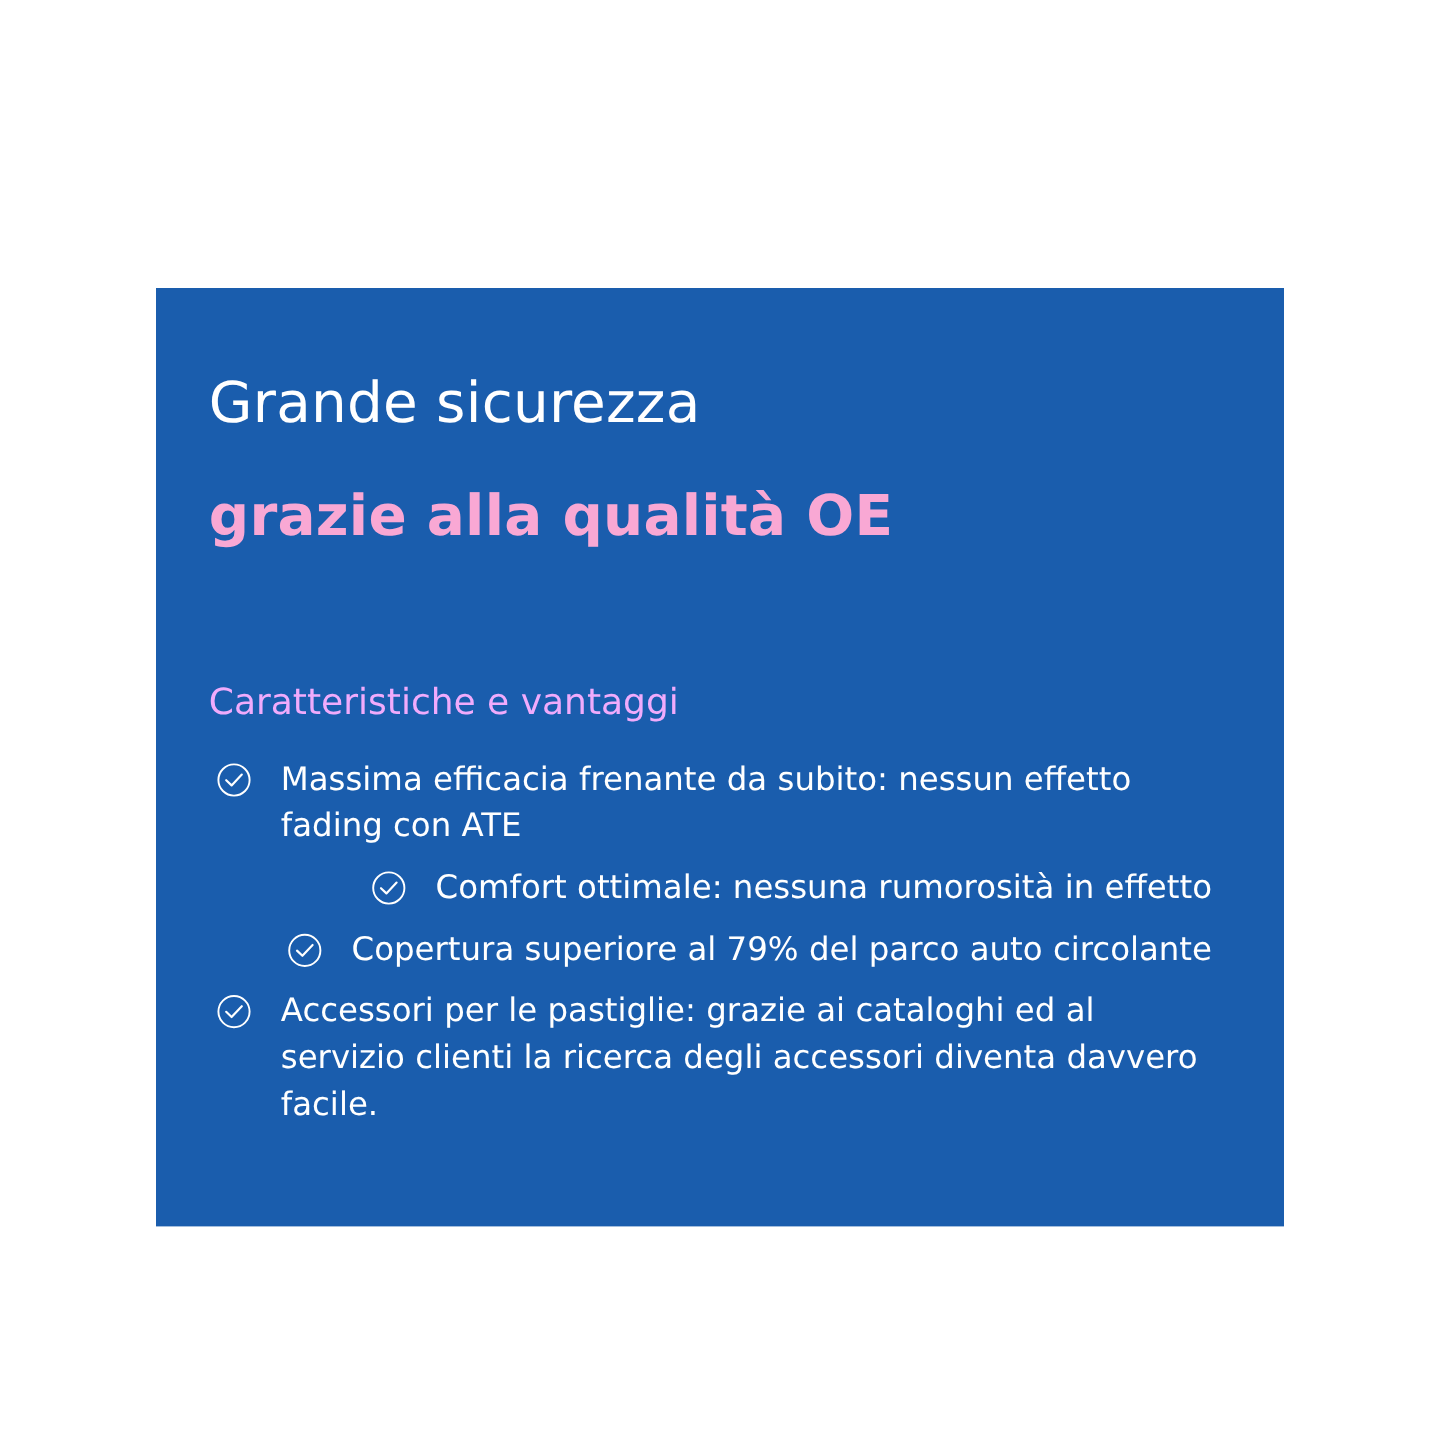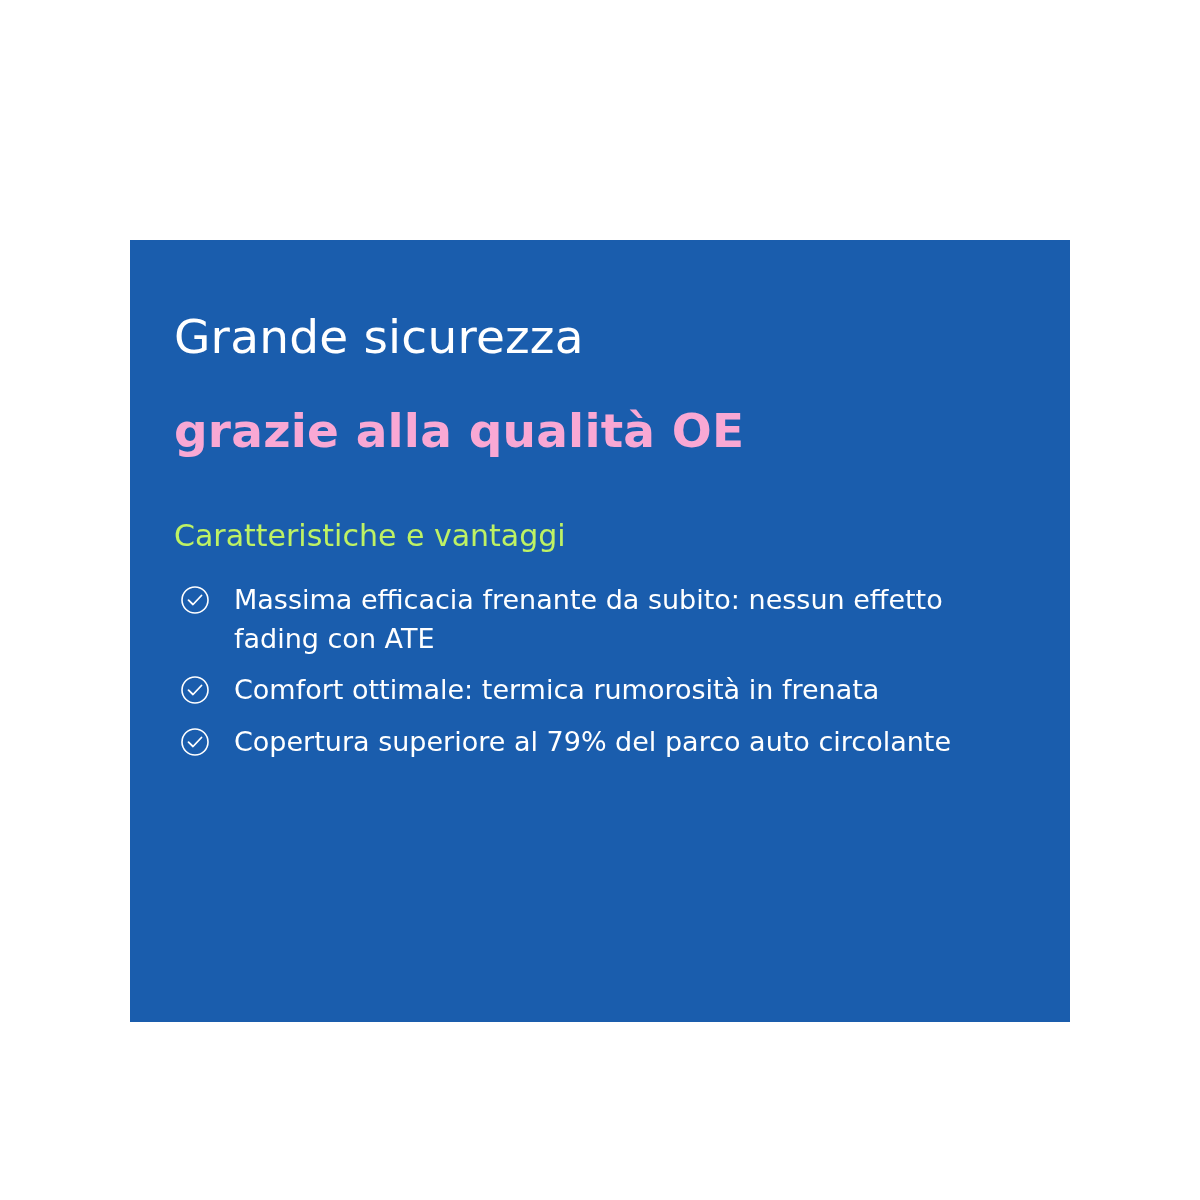--- a/index.html
+++ b/index.html
@@ -41,35 +41,36 @@
   }
   .headline-bold {
     color: #f9a8d4;
     font-weight: bold;
     font-size: 47px;
     line-height: 1.15;
     letter-spacing: 0.2px;
     margin: 40px 0 0 0;
   }
   .subheading {
-    color: #bef264;
+    color: #f0abfc;
     font-weight: 400;
     font-size: 30px;
     line-height: 1.2;
-    margin: 60px 0 0 0;
+    margin: 110px 0 0 0;
   }
   .feature-list {
     list-style: none;
     margin: 26px 0 0 0;
     padding: 0;
   }
   .feature-item {
     display: flex;
     align-items: flex-start;
     margin-bottom: 12px;
+    justify-content: flex-end;
   }
   .check-icon {
     flex: 0 0 auto;
     width: 30px;
     height: 30px;
     margin-top: 5px;
     margin-right: 24px;
     margin-left: 6px;
   }
   .check-icon svg {
@@ -105,27 +106,36 @@
         </span>
         <span class="feature-text">Massima efficacia frenante da subito: nessun effetto fading con ATE</span>
       </li>
       <li class="feature-item">
         <span class="check-icon">
           <svg width="30" height="30" viewBox="0 0 30 30">
             <circle cx="15" cy="15" r="13" fill="none" stroke="#ffffff" stroke-width="1.6"></circle>
             <polyline points="8.5,15.2 13,19.5 21.5,10.5" fill="none" stroke="#ffffff" stroke-width="1.8" stroke-linecap="round" stroke-linejoin="round"></polyline>
           </svg>
         </span>
-        <span class="feature-text">Comfort ottimale: termica rumorosità in frenata</span>
+        <span class="feature-text">Comfort ottimale: nessuna rumorosità in effetto</span>
       </li>
       <li class="feature-item">
         <span class="check-icon">
           <svg width="30" height="30" viewBox="0 0 30 30">
             <circle cx="15" cy="15" r="13" fill="none" stroke="#ffffff" stroke-width="1.6"></circle>
             <polyline points="8.5,15.2 13,19.5 21.5,10.5" fill="none" stroke="#ffffff" stroke-width="1.8" stroke-linecap="round" stroke-linejoin="round"></polyline>
           </svg>
         </span>
         <span class="feature-text">Copertura superiore al 79% del parco auto circolante</span>
       </li>
+      <li class="feature-item">
+        <span class="check-icon">
+          <svg width="30" height="30" viewBox="0 0 30 30">
+            <circle cx="15" cy="15" r="13" fill="none" stroke="#ffffff" stroke-width="1.6"></circle>
+            <polyline points="8.5,15.2 13,19.5 21.5,10.5" fill="none" stroke="#ffffff" stroke-width="1.8" stroke-linecap="round" stroke-linejoin="round"></polyline>
+          </svg>
+        </span>
+        <span class="feature-text">Accessori per le pastiglie: grazie ai cataloghi ed al servizio clienti la ricerca degli accessori diventa davvero facile.</span>
+      </li>
     </ul>
 
   </div>
 </div>
 
 </body></html>

